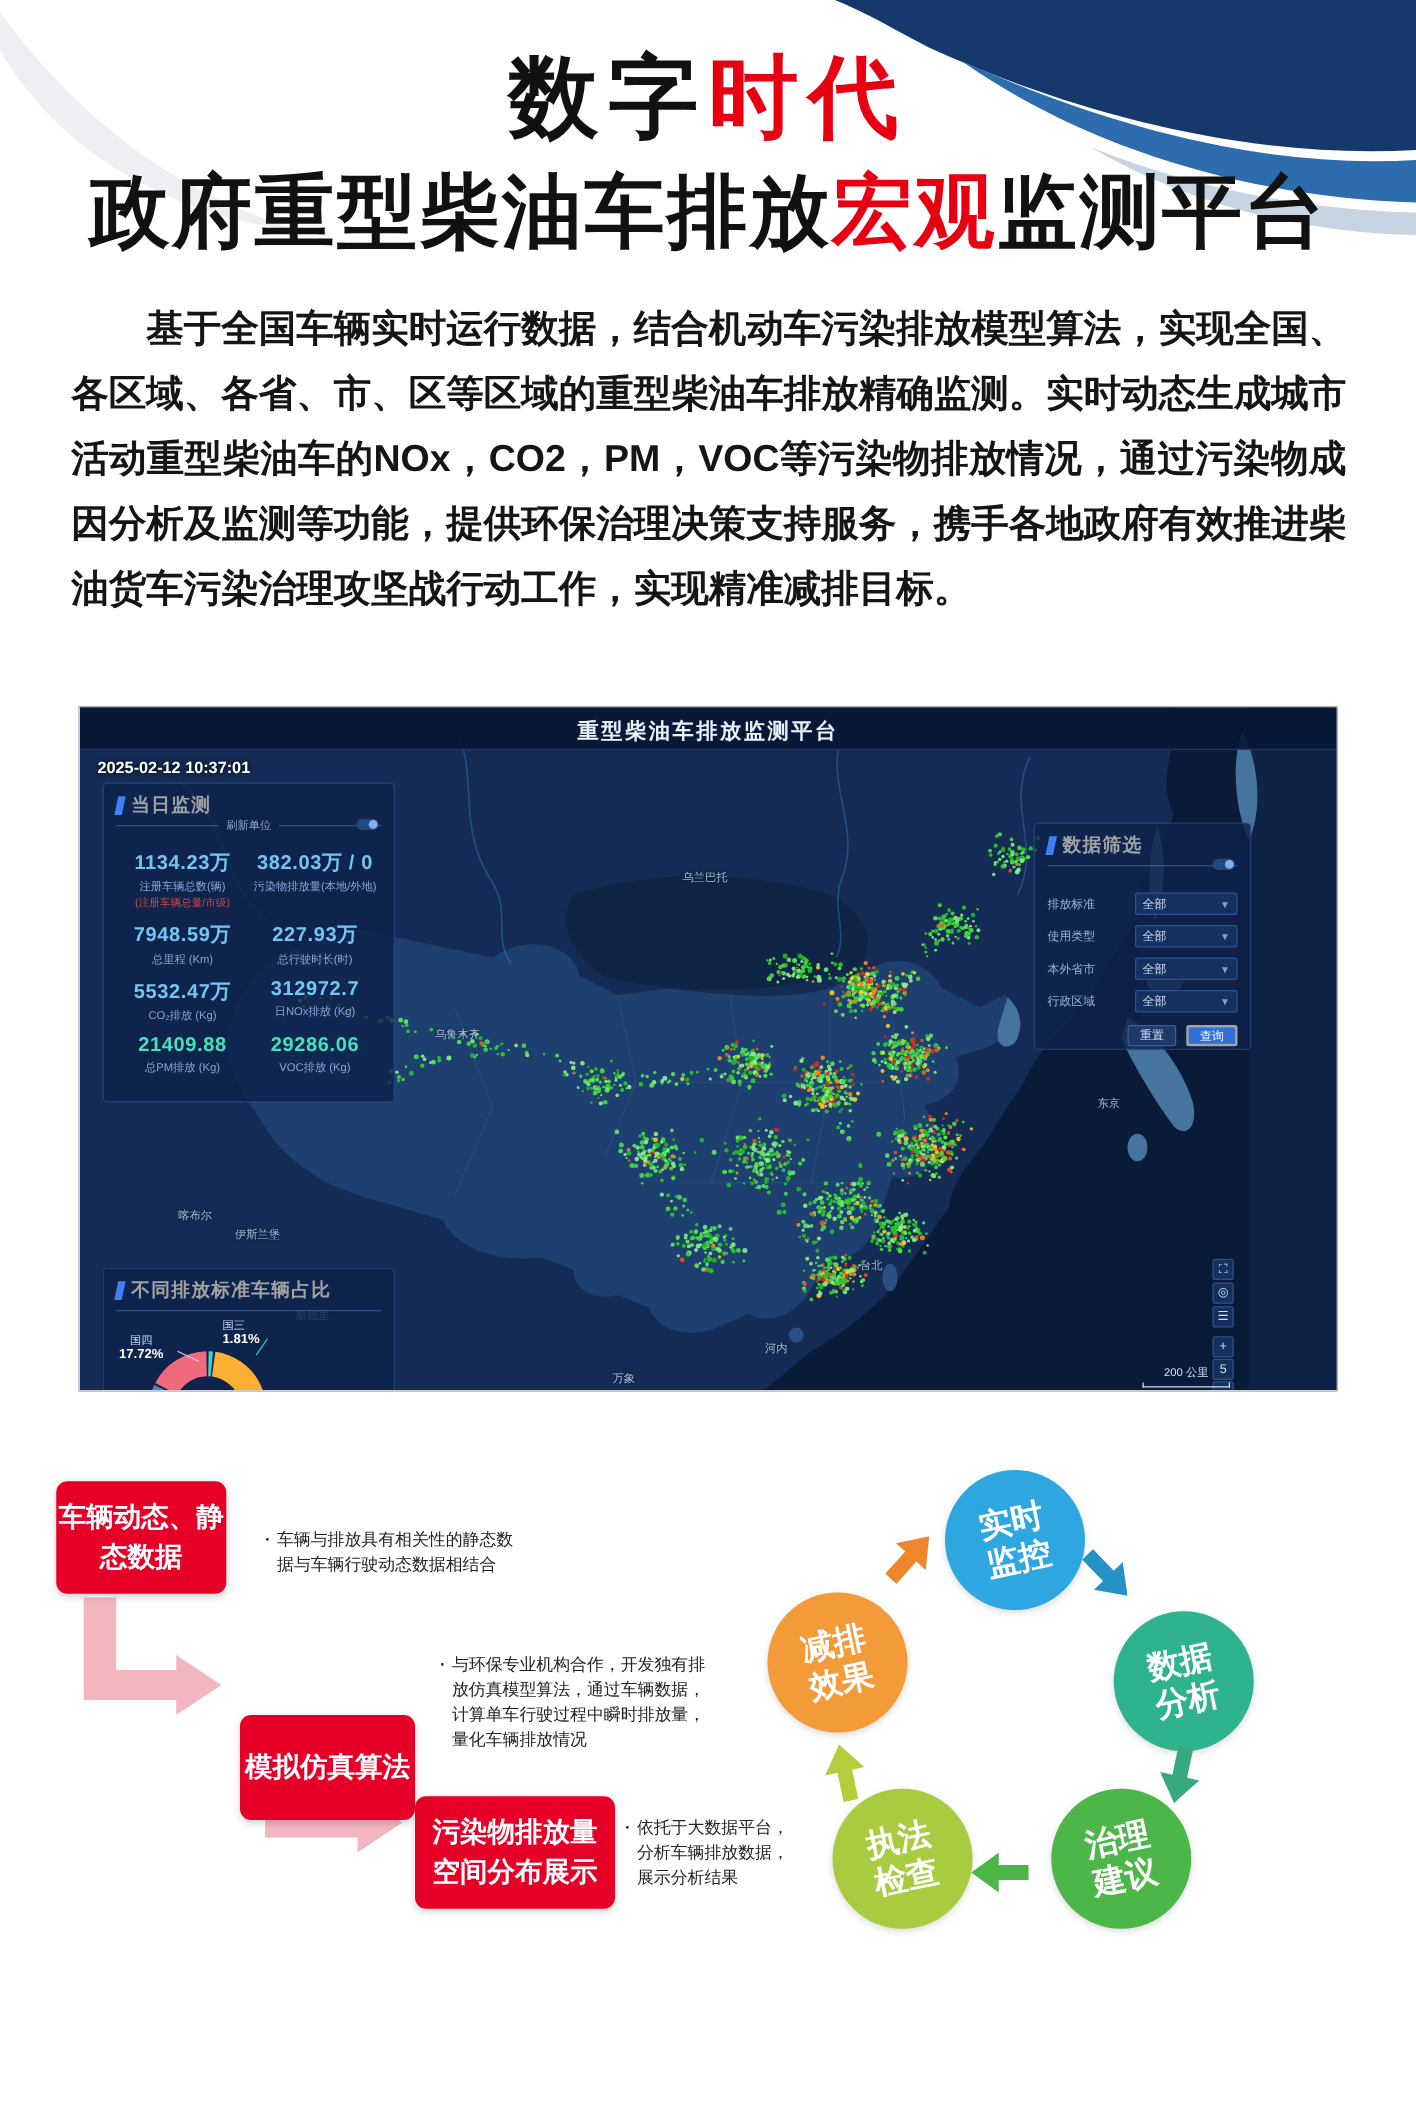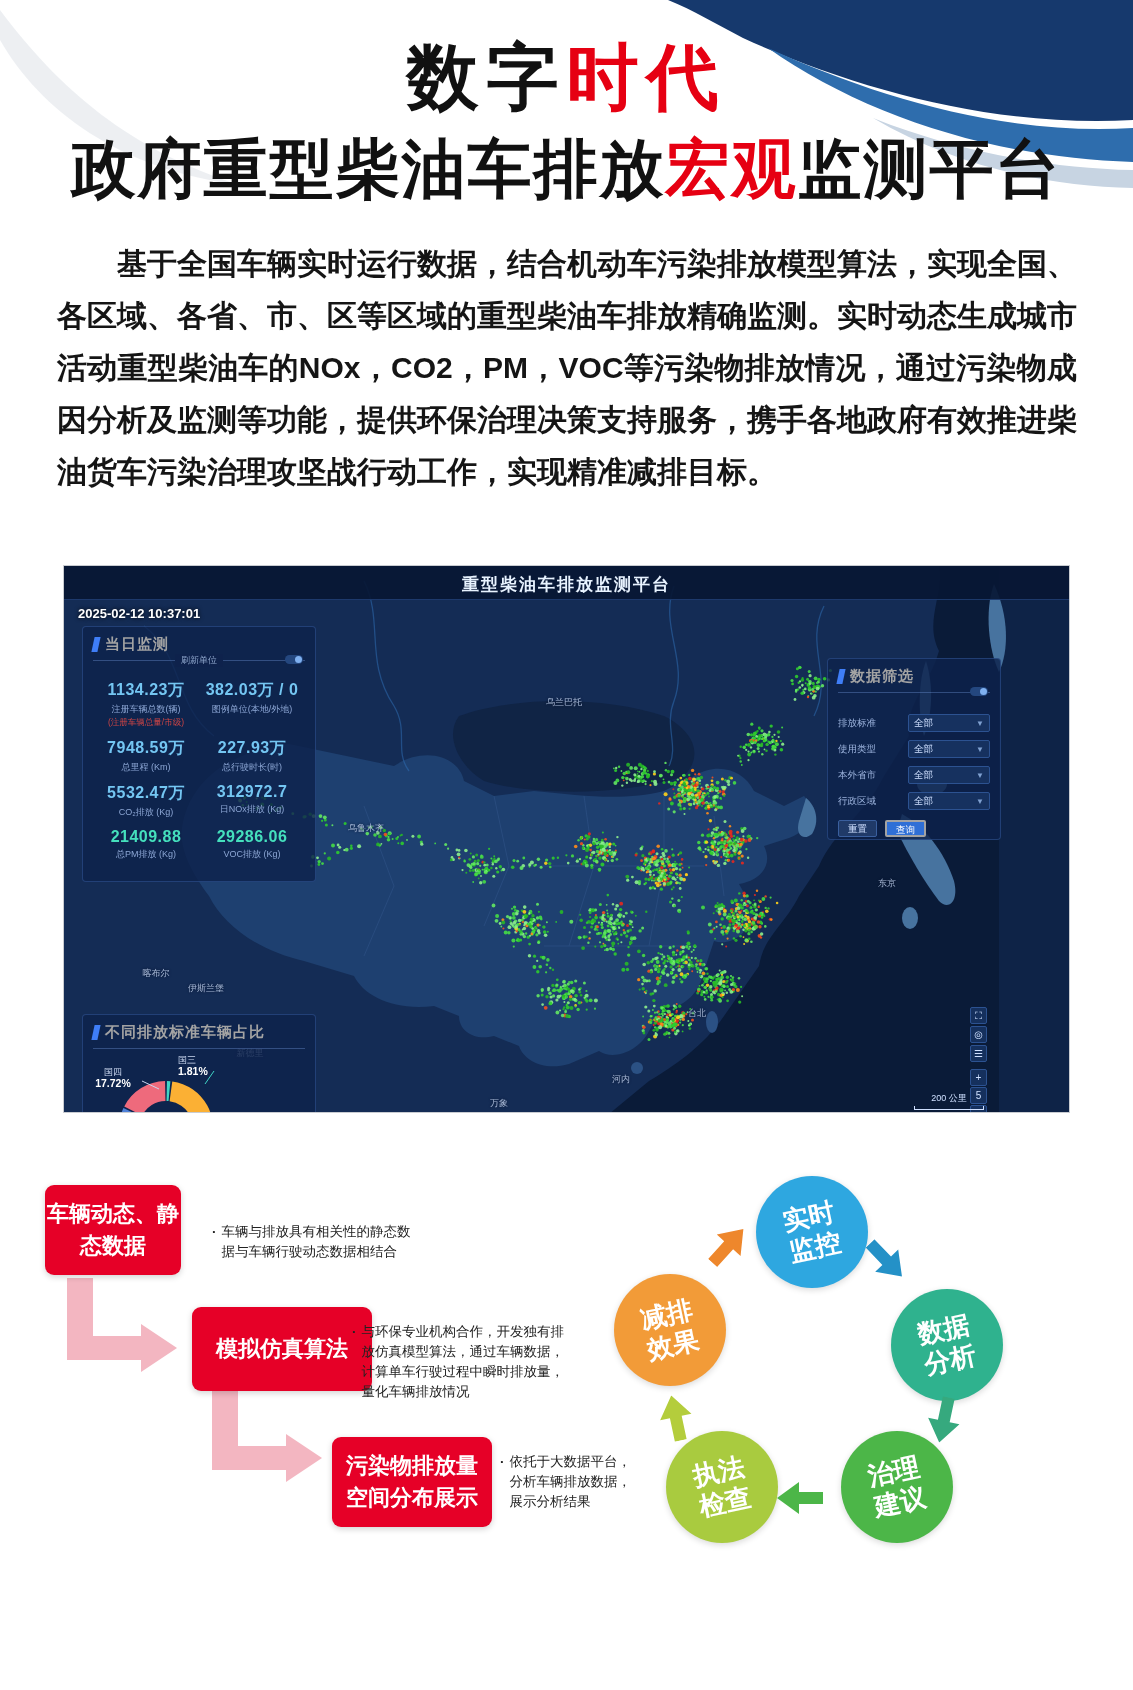--- a/index.html
+++ b/index.html
@@ -65,42 +65,42 @@
   #legend-ticks { display:flex; justify-content:space-between; margin-top:3px; }
   #legend-ticks span { font-size:8.5px; color:#e6f0ff; }
 
   #filter { left:763px; top:92px; width:174px; height:182px; }
   .frow { display:flex; align-items:center; gap:20px; padding:4px 10px; }
   .flabel { width:50px; font-size:9.5px; color:#9db4de; }
   .fselect { flex:1; display:flex; justify-content:space-between; align-items:center;
              height:18px; background:#16315f; border:1px solid #2c5291; border-radius:2px;
              padding:0 5px; font-size:9.5px; color:#cfe0ff; cursor:pointer; }
   .chev { font-size:8px; color:#7fa0d0; }
-  #fbuttons { display:flex; gap:8px; padding:6px 10px; }
+  #fbuttons { display:flex; justify-content:flex-end; gap:8px; padding:6px 10px; }
   .fbtn { height:17px; padding:0 9px; font-size:9.5px; line-height:16px; border-radius:2px; cursor:pointer; }
   #btn-reset { background:#203a68; border:1px solid #3a5f9e; color:#cfe0ff; }
   #btn-query { background:#2f6fd6; border:2px solid #a3a3a3; color:#fff; }
 
   .mapbtn { position:absolute; left:906px; width:17px; height:17px; background:rgba(22,49,95,.95);
             border:1px solid #2c5291; border-radius:2px; color:#cfe0ff; font-size:10px;
             text-align:center; line-height:16px; cursor:pointer; }
   #scalebar { position:absolute; left:850px; top:526px; width:70px; text-align:center; }
   #scale-text { font-size:9px; color:#cfe0ff; }
   #scale-line { height:4px; border-left:1px solid #cfe0ff; border-right:1px solid #cfe0ff;
                 border-bottom:1px solid #cfe0ff; margin-top:1px; }
 
   .city { position:absolute; font-size:9px; color:#b9c9e6; opacity:.9; transform:translate(-50%,-50%);
           text-shadow:0 0 3px #06122b; white-space:nowrap; }
 
   
   .redbox { position:absolute; border-radius:9px; color:#fff; font-weight:bold; font-size:22px;
             display:flex; align-items:center; justify-content:center; text-align:center;
             white-space:pre-line; line-height:32px; box-shadow:0 2px 6px rgba(0,0,0,.18); }
   #box1 { left:45px; top:1185px; width:136px; height:90px; }
-  #box2 { left:192px; top:1307px; width:180px; height:84px; }
+  #box2 { left:192px; top:1372px; width:140px; height:84px; }
   #box3 { left:332px; top:1437px; width:160px; height:90px; }
   .note { position:absolute; display:flex; gap:5px; font-size:13.5px; line-height:20px; color:#222; }
   .note .btxt { white-space:pre-line; }
   .bullet { font-weight:bold; }
   #note1 { left:212px; top:1222px; }
   #note2 { left:352px; top:1322px; }
   #note3 { left:500px; top:1452px; }
   #flow-arrows { position:absolute; left:0; top:0; width:1133px; height:1690px; pointer-events:none; }
 
   
@@ -2433,21 +2433,21 @@
       <span class="toggle"></span>
       </div>
     <div id="daily-stats">
         <div class="stat">
           <span class="v" style="color: rgb(116, 198, 242);">1134.23万</span>
           <span class="l">注册车辆总数(辆)</span>
           <span class="s">(注册车辆总量/市级)</span>
         </div>
         <div class="stat">
           <span class="v" style="color: rgb(116, 198, 242);">382.03万 / 0</span>
-          <span class="l">图例单位(本地/外地)</span>
+          <span class="l">污染物排放量(本地/外地)</span>
         </div>
         <div class="stat">
           <span class="v" style="color: rgb(116, 198, 242);">7948.59万</span>
           <span class="l">总里程 (Km)</span>
         </div>
         <div class="stat">
           <span class="v" style="color: rgb(116, 198, 242);">227.93万</span>
           <span class="l">总行驶时长(时)</span>
         </div>
         <div class="stat">

